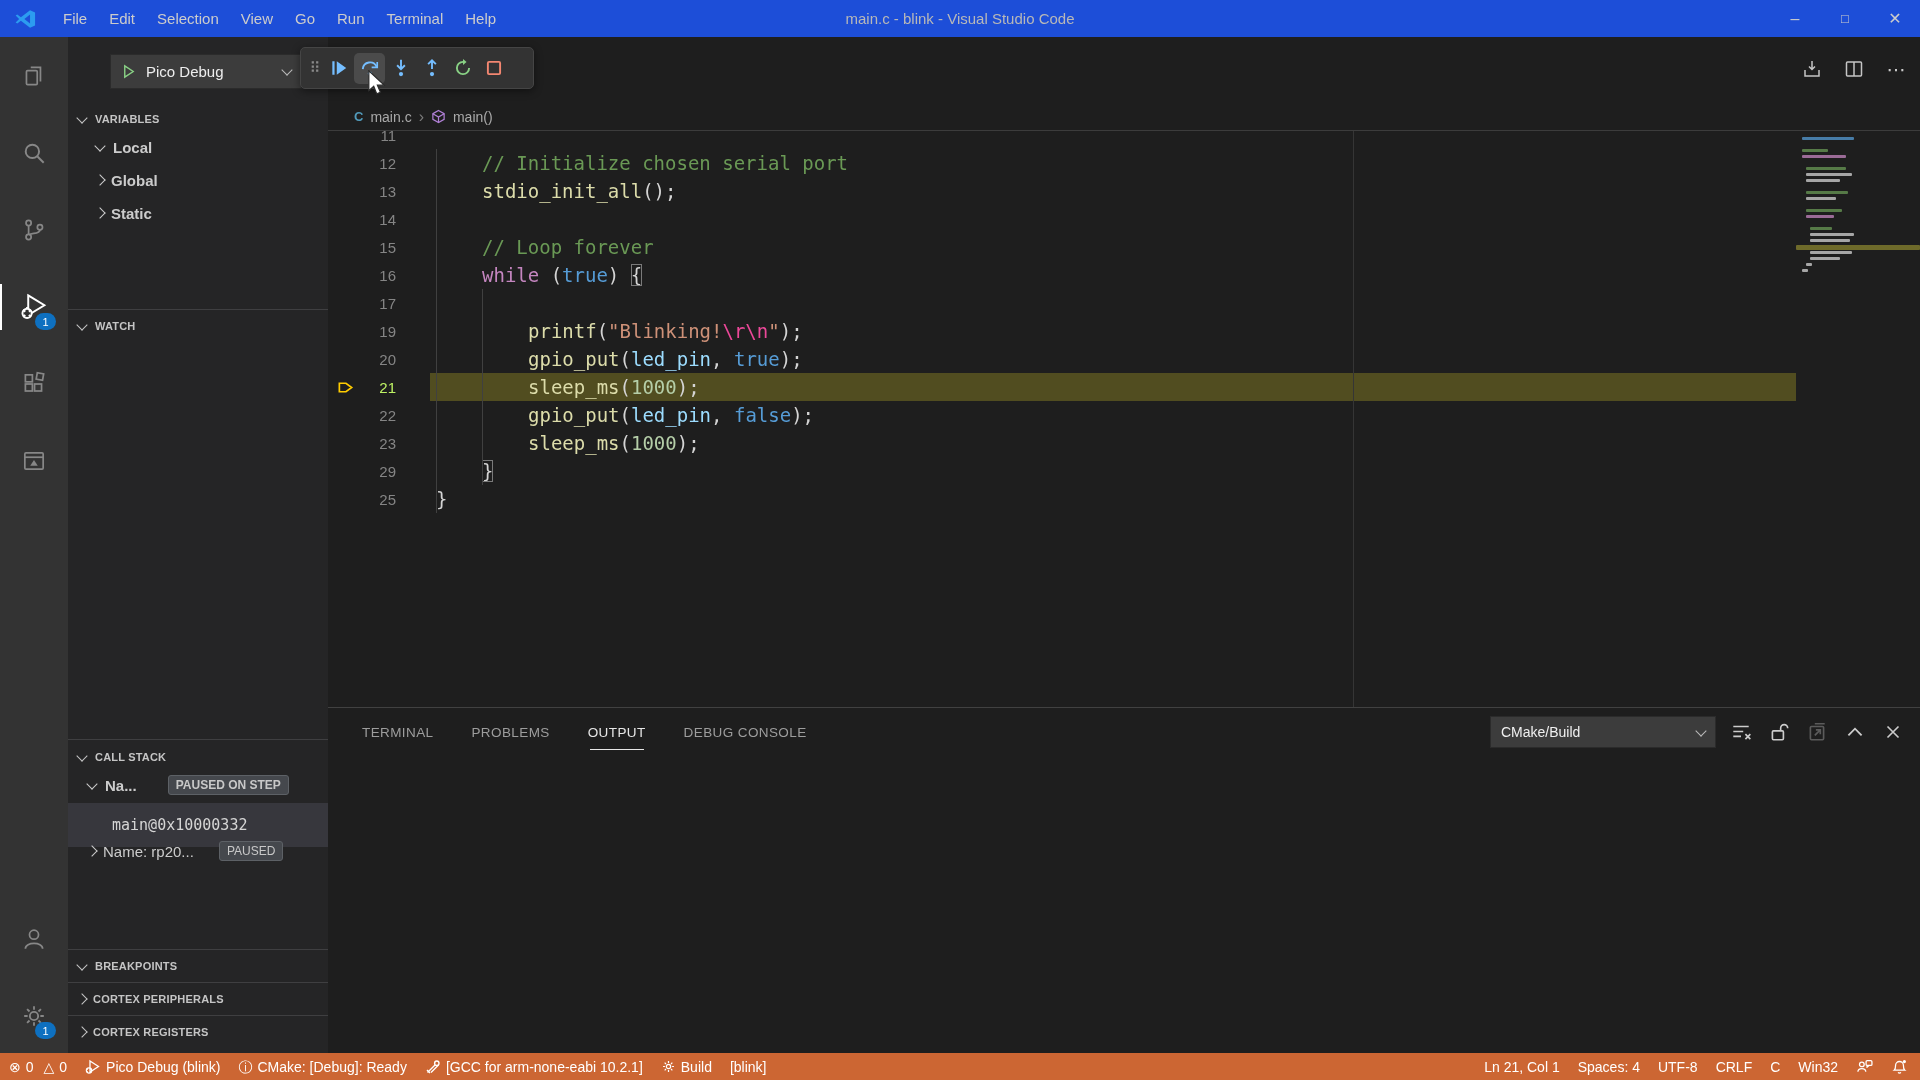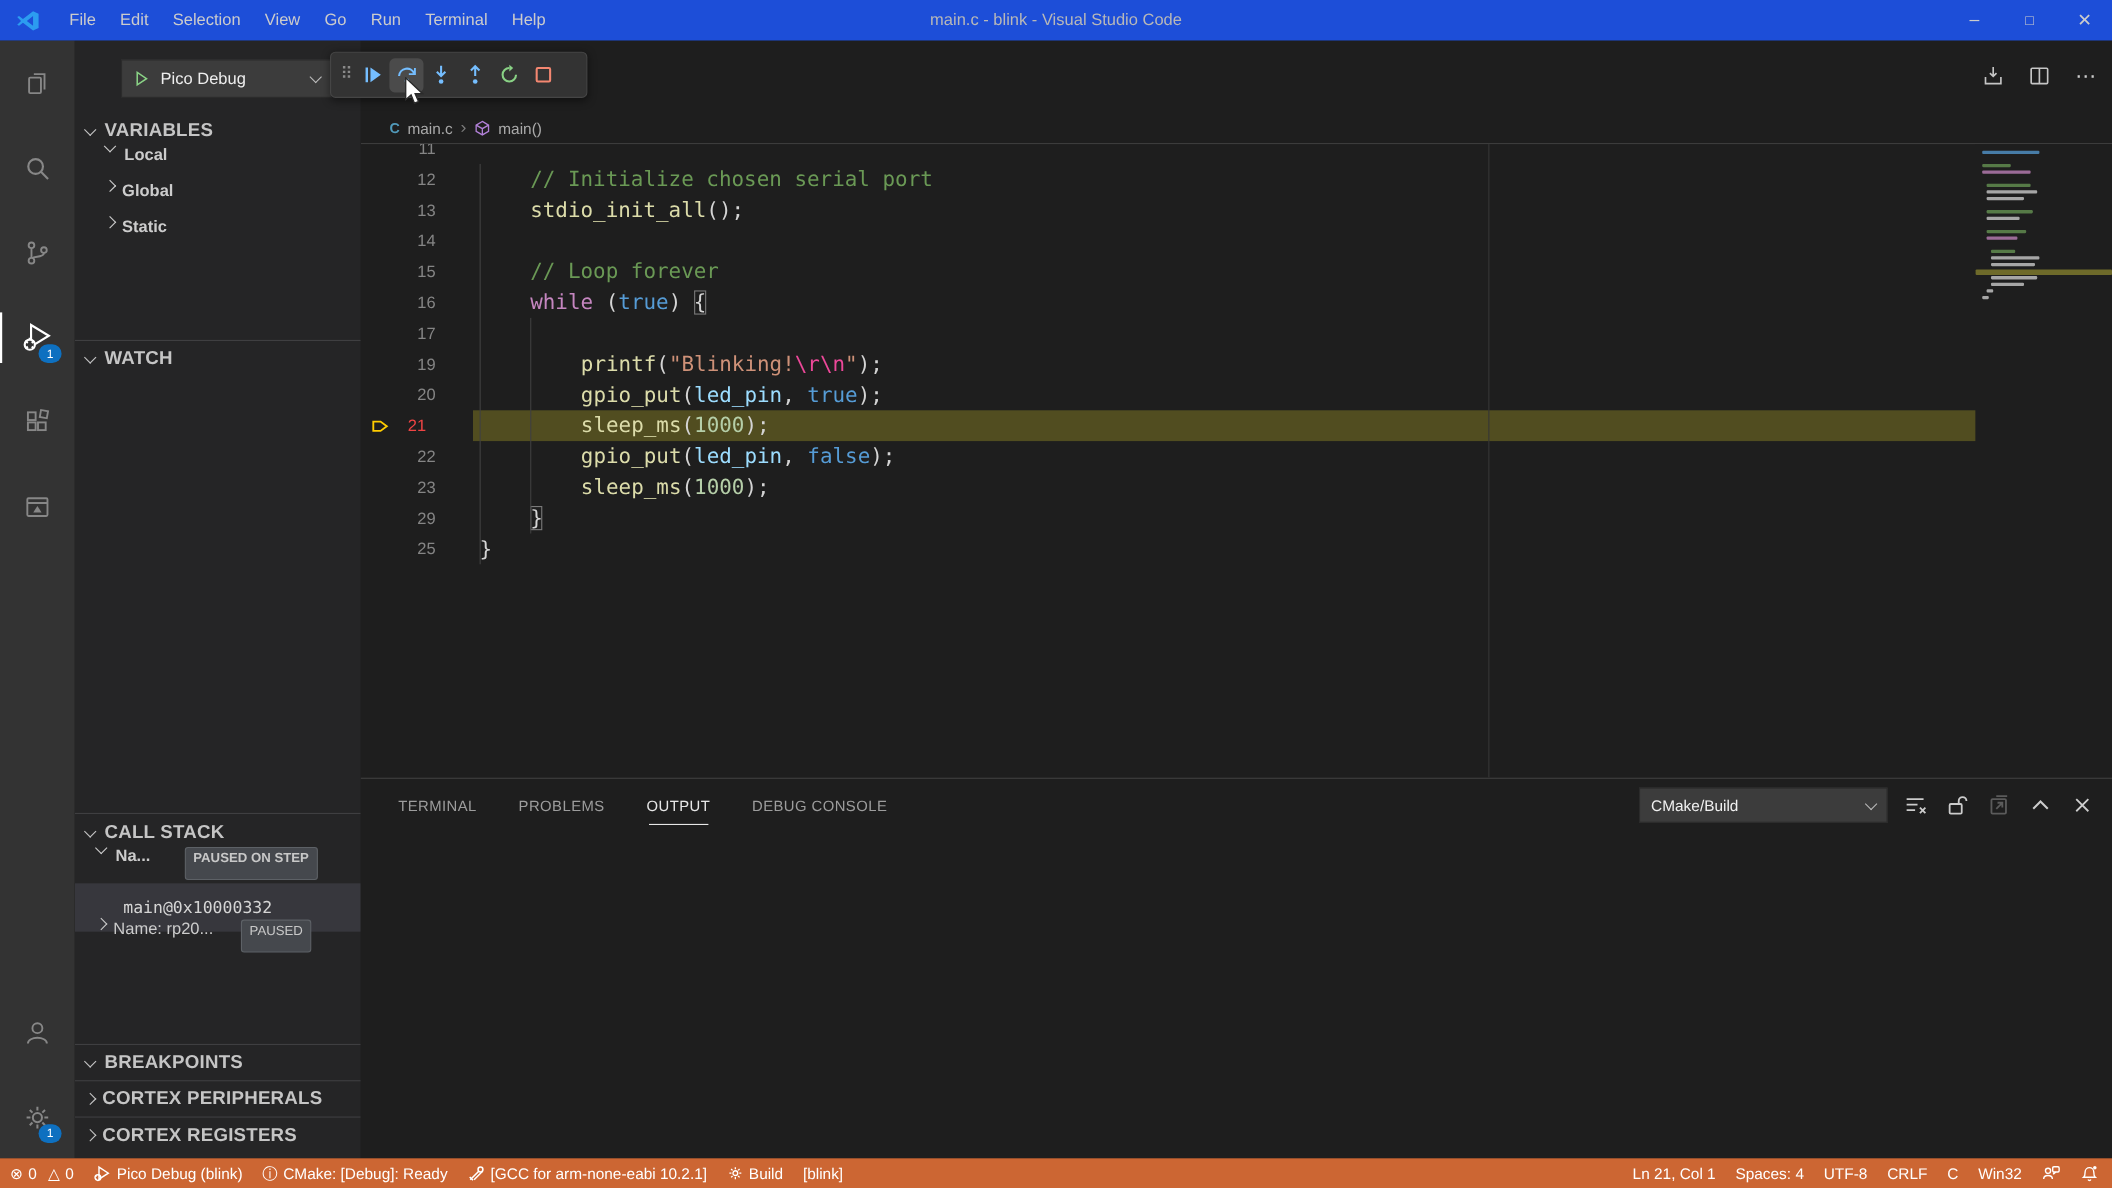--- a/index.html
+++ b/index.html
@@ -24,22 +24,22 @@
   .act-icon.active{color:#ffffff;}
   .act-icon.active::before{content:"";position:absolute;left:0;top:8px;bottom:8px;width:2px;background:#ffffff;}
   .act-badge{position:absolute;right:12px;bottom:8px;min-width:17px;height:17px;border-radius:9px;background:#0e70c0;
              color:#fff;font-size:11px;display:flex;align-items:center;justify-content:center;padding:0 2px;}
   .act-spacer{flex:1;}
 
   
   #sidebar{position:absolute;left:68px;top:37px;width:260px;height:1016px;background:#252526;overflow:hidden;}
   .sec-sep{position:absolute;left:0;width:260px;height:1px;background:#3f3f41;}
   .sec-head{position:absolute;left:0;width:260px;height:30px;display:flex;align-items:center;gap:9px;
-            padding-left:10px;box-sizing:border-box;font-size:17px;font-weight:bold;color:#c5c5c5;letter-spacing:.2px;}
-  .tree-row{position:absolute;left:0;width:260px;height:30px;display:flex;gap:9px;
+            padding-left:10px;box-sizing:border-box;font-size:11px;font-weight:bold;color:#c5c5c5;letter-spacing:.2px;}
+  .tree-row{position:absolute;left:0;width:260px;height:30px;display:flex;align-items:center;gap:9px;
             padding-left:28px;box-sizing:border-box;font-size:15px;font-weight:600;color:#cccccc;}
   .cv{display:inline-block;width:7px;height:7px;border-right:1.6px solid currentColor;border-bottom:1.6px solid currentColor;
       transform:rotate(45deg);flex:none;margin-top:-3px;}
   .cv.r{transform:rotate(-45deg);margin-top:0;margin-right:-2px;}
   .badge-pill{background:#45484d;border:1px solid #5d6océ166;border:1px solid #5d6166;border-radius:3px;color:#c8c8c8;
               font-size:12px;padding:2px 7px;white-space:nowrap;}
   #frame-row{position:absolute;left:0;width:260px;height:44px;background:#37373d;display:flex;align-items:center;
              padding-left:44px;box-sizing:border-box;font-family:"DejaVu Sans Mono",monospace;font-size:15px;color:#d5d5d5;}
   #launch-select{position:absolute;left:42px;top:17px;width:192px;height:35px;background:#3c3c3c;border:1px solid #2b2b2b;
                  display:flex;align-items:center;box-sizing:border-box;padding:0 10px;gap:10px;}
@@ -53,21 +53,21 @@
               padding-left:26px;box-sizing:border-box;font-size:14px;color:#a9a9a9;gap:7px;
               border-bottom:1px solid #3c3c3c;}
   #breadcrumb .cfile{color:#519aba;font-weight:bold;font-size:13px;}
   #code{position:absolute;left:0;top:94px;width:1592px;height:576px;overflow:hidden;}
   #lines{position:absolute;left:0;top:-10px;width:1592px;}
   .cl{position:relative;height:28px;display:flex;align-items:center;
       font-family:"DejaVu Sans Mono",monospace;font-size:19px;white-space:pre;}
   .cl .gut-arrow{width:34px;flex:none;display:flex;align-items:center;justify-content:center;}
   .cl .gut-num{width:34px;flex:none;text-align:right;font-size:15px;color:#858585;
                font-family:"Liberation Sans",sans-serif;padding-right:6px;}
-  .cl.cur .gut-num{color:#ef4444;text-align:center;}
+  .cl.cur .gut-num{color:#bef264;}
   .cl .ctext{padding-left:34px;}
   .cl.cur .hl{position:absolute;left:102px;right:124px;top:0;bottom:0;background:#514d20;}
   .cl>*{position:relative;}
   .tk-cm{color:#6a9955;} .tk-kw{color:#c586c0;} .tk-bl{color:#569cd6;} .tk-fn{color:#dcdcaa;}
   .tk-vr{color:#9cdcfe;} .tk-st{color:#ce9178;} .tk-es{color:#ec4899;} .tk-nm{color:#b5cea8;}
   .tk-pn{color:#d4d4d4;}
   .tk-bx{color:#d4d4d4;outline:1px solid #7a7a7a;outline-offset:-1px;}
   .iguide{position:absolute;width:1px;background:#404040;}
   #ruler{position:absolute;left:1025px;top:94px;bottom:0;width:1px;background:#353535;}
   

